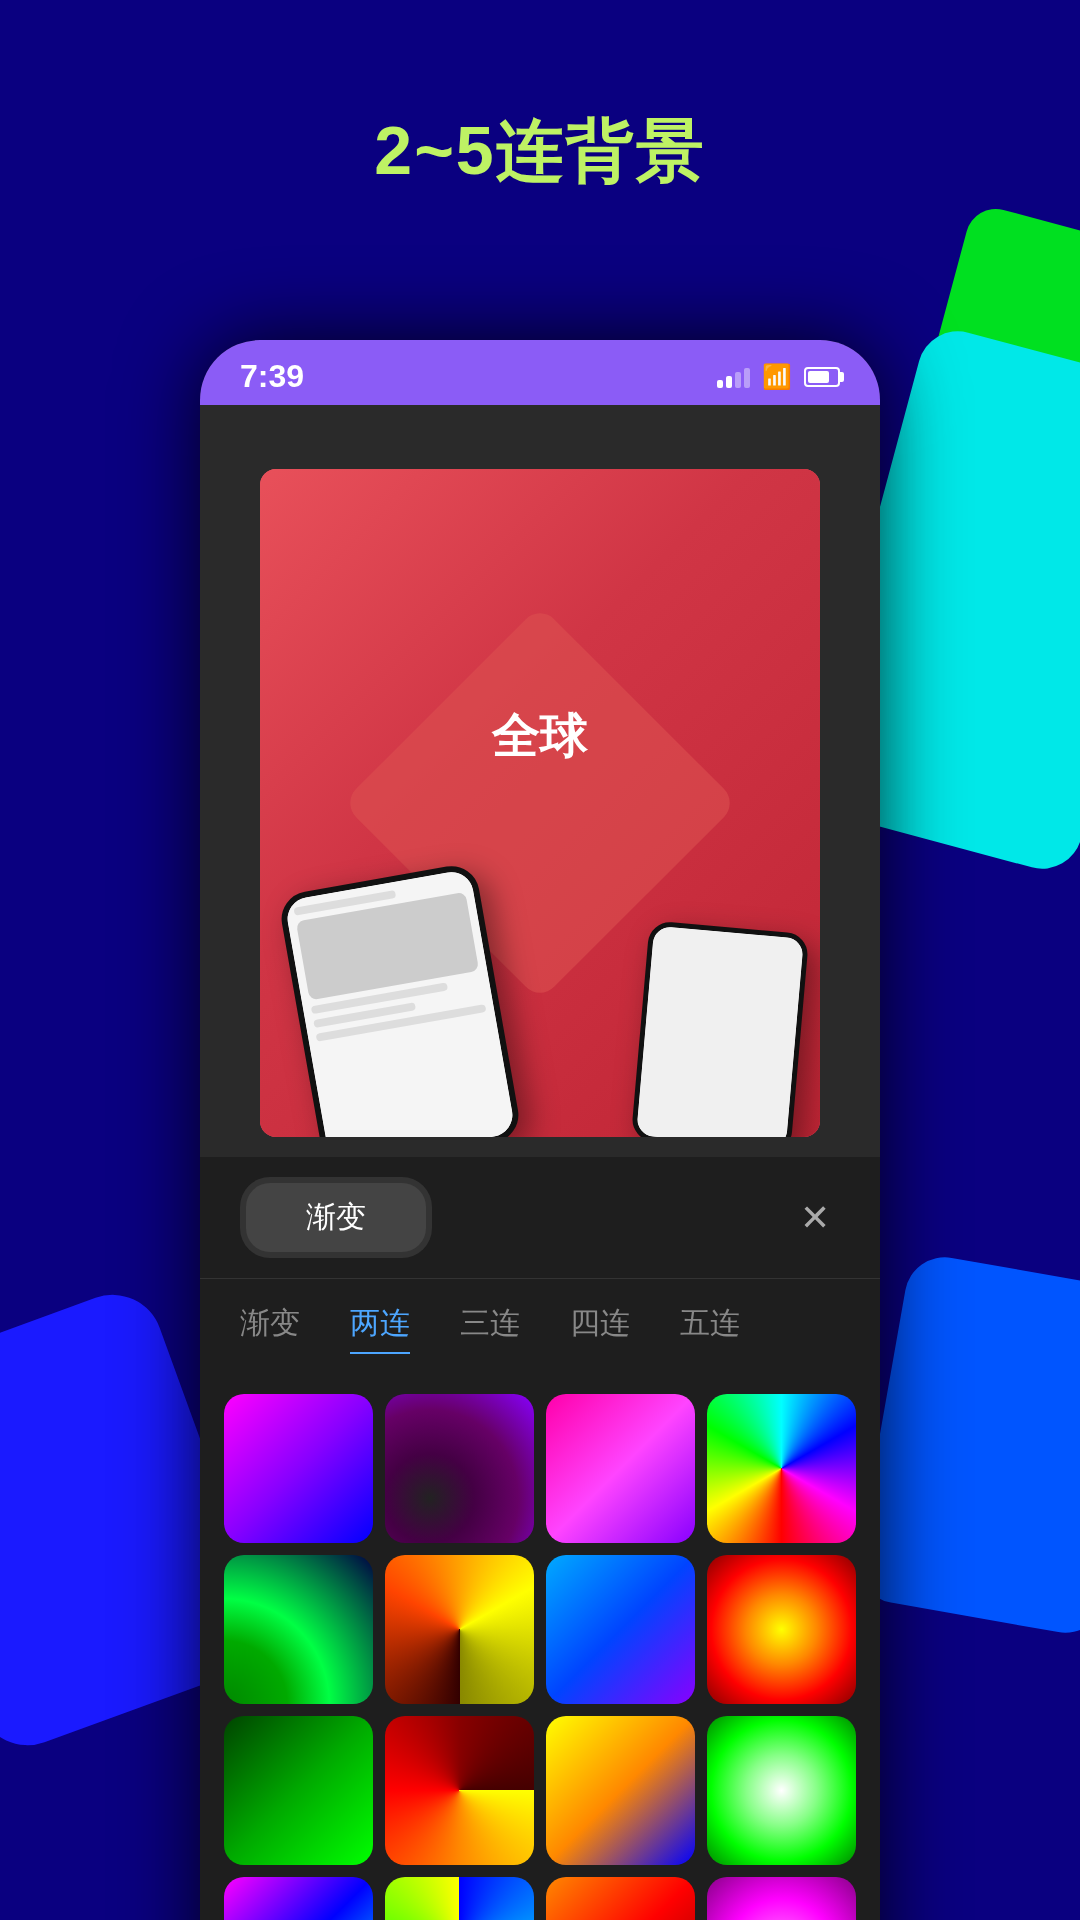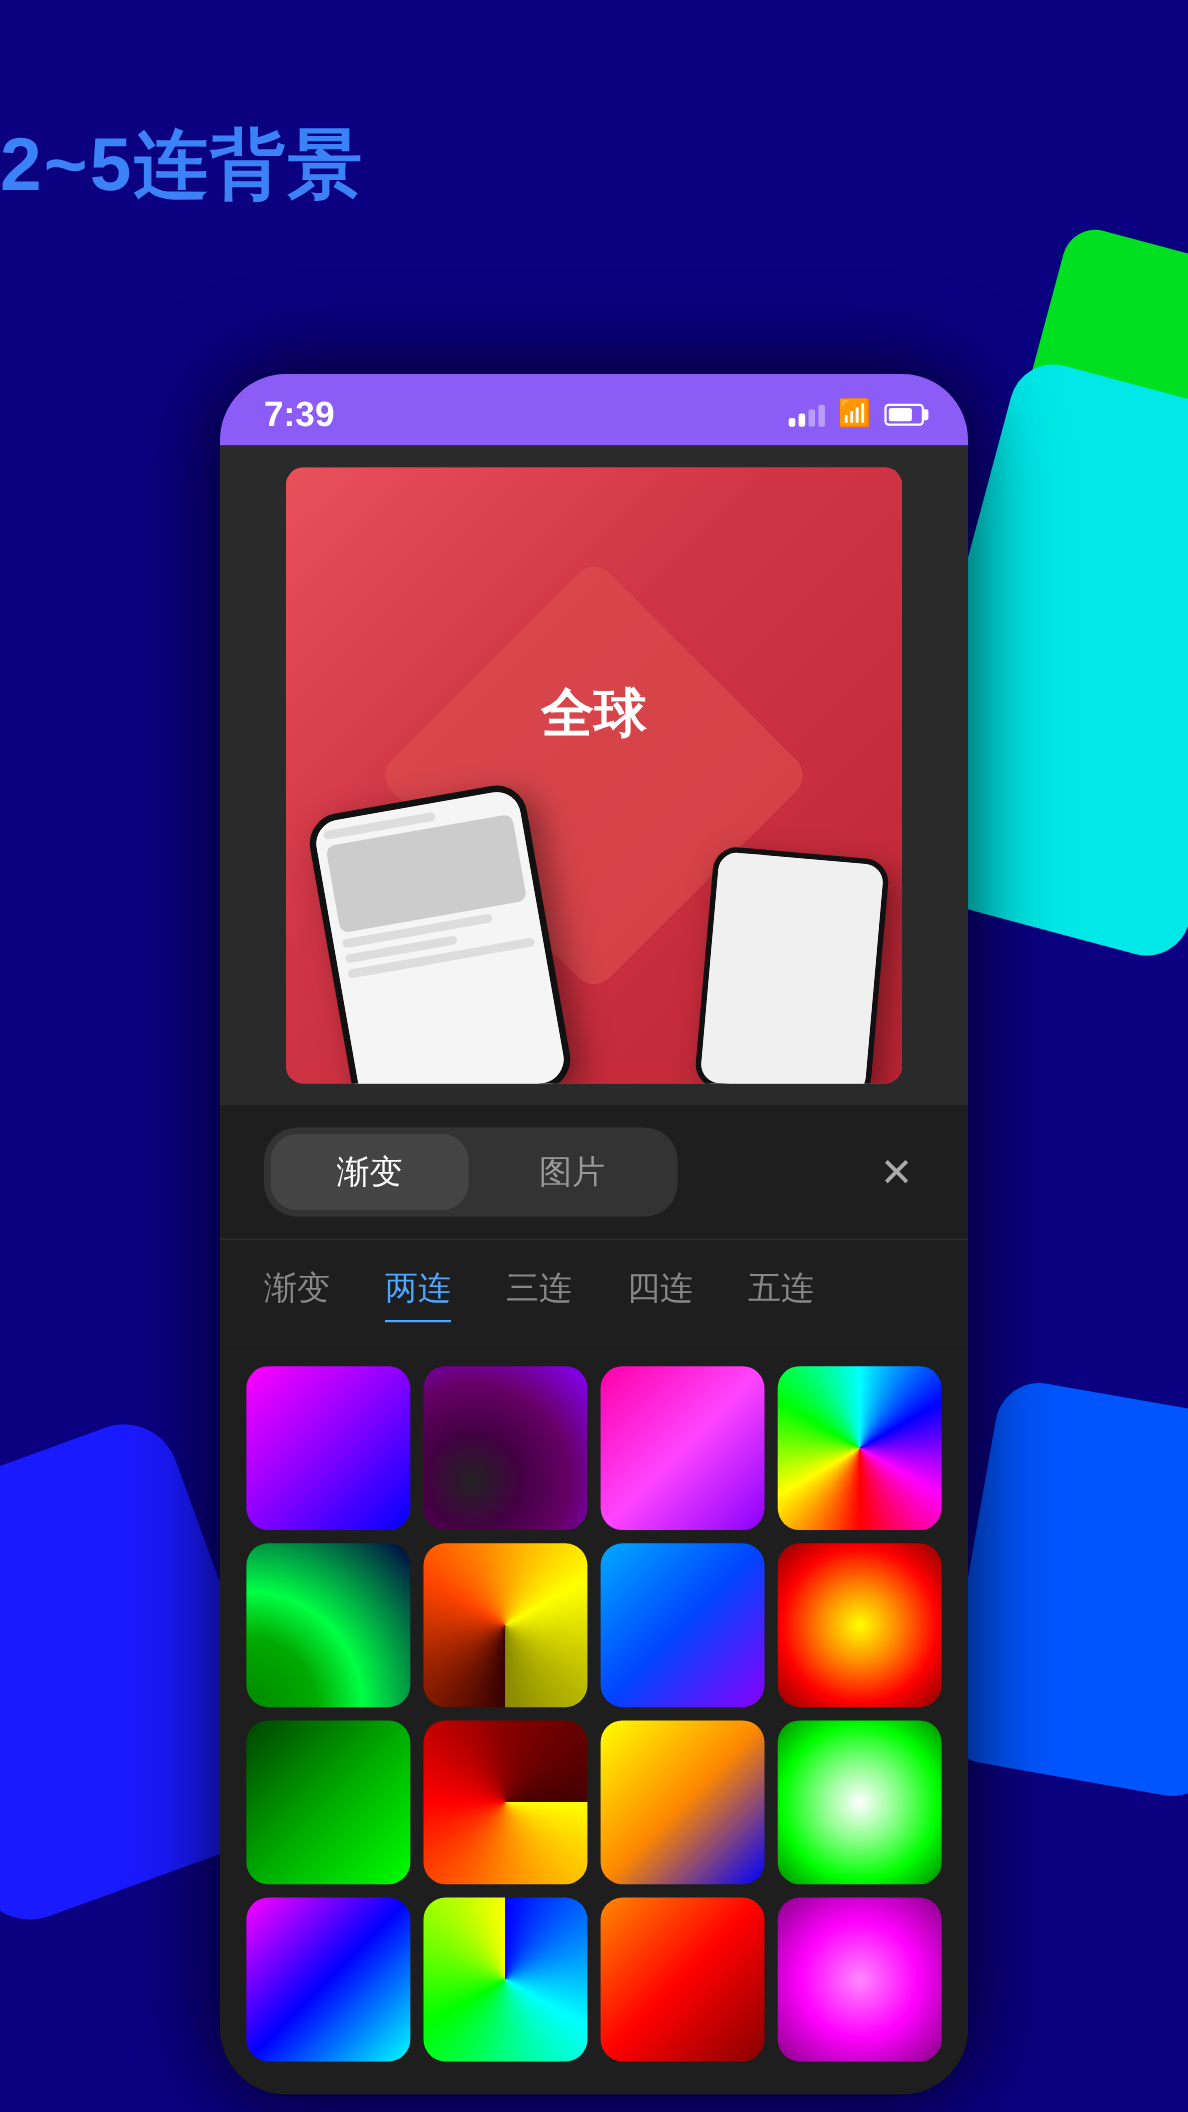--- a/index.html
+++ b/index.html
@@ -58,22 +58,23 @@
       height: 350px;
       background: #0055ff;
       border-radius: 40px;
       transform: rotate(10deg);
       z-index: 0;
     }
 
     .header-text {
       position: relative;
       z-index: 1;
+      text-align: center;
       padding-top: 110px;
-      color: #3b82f6;
+      color: #bef264;
     }
 
     .header-title {
       font-size: 68px;
       font-weight: 800;
       line-height: 1.2;
       letter-spacing: 2px;
     }
 
     
@@ -165,25 +166,26 @@
       padding: 20px;
       display: flex;
       justify-content: center;
       align-items: center;
       min-height: 600px;
     }
 
     
     .preview-card {
       width: 560px;
-      height: 560px;
+      height: 668px;
       border-radius: 16px;
       overflow: hidden;
       position: relative;
       background: #E05060;
+      margin-top: 44px;
     }
 
     .preview-card-bg {
       position: absolute;
       inset: 0;
       background: linear-gradient(135deg, #E8505A 0%, #D03545 40%, #C02535 100%);
     }
 
     
     .diamond-shape {
@@ -421,21 +423,20 @@
       </div>
       <div class="preview-phone2">
         <div style="background:#f0f0f0; width:100%; height:100%; border-radius:17px;"></div>
       </div>
     </div>
   </div>
 
   <div class="tab-row-wrapper">
     <div class="tab-group">
       <button class="tab-btn active">渐变</button>
-      <button class="tab-btn">图片</button>
     </div>
     <div class="close-btn">✕</div>
   </div>
 
   <div class="sub-tab-row">
     <span class="sub-tab">渐变</span>
     <span class="sub-tab active">两连</span>
     <span class="sub-tab">三连</span>
     <span class="sub-tab">四连</span>
     <span class="sub-tab">五连</span>

